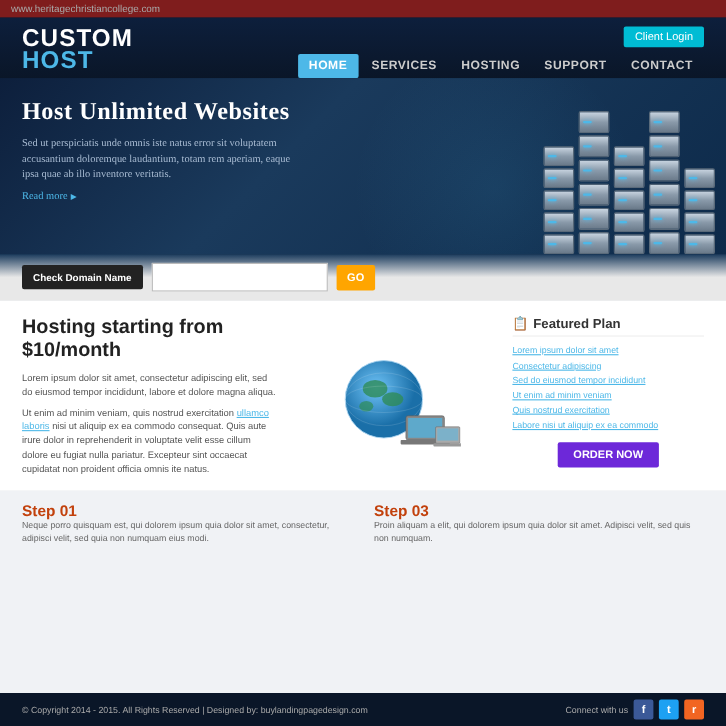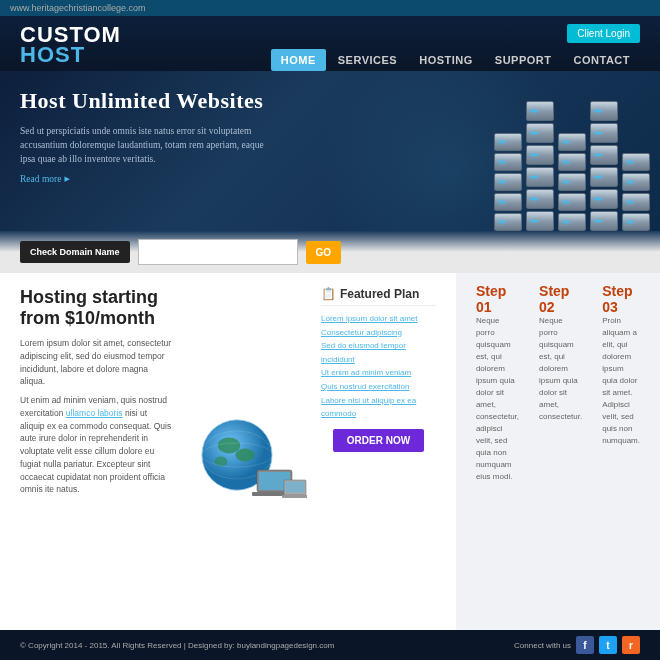--- a/index.html
+++ b/index.html
@@ -247,21 +247,21 @@
       border: none;
       cursor: pointer;
       border-radius: 2px;
     }
 
     
     .main-content {
       background: #f0f0f0;
       flex: 1;
       display: flex;
-      flex-direction: row;
+      flex-direction: column;
       justify-content: flex-end;
     }
 
     .hosting-section {
       display: flex;
       gap: 10px;
       padding: 14px 20px 8px 20px;
       background: white;
     }
 
@@ -416,21 +416,21 @@
       font-weight: bold;
       cursor: pointer;
     }
 
     .social-fb { background: #3b5998; color: white; }
     .social-tw { background: #1da1f2; color: white; }
     .social-rss { background: #f26522; color: white; }
 
     
     .url-bar {
-      background: #0c4a6e;
+      background: #7f1d1d;
       padding: 3px 10px;
       font-size: 9px;
       color: #aaa;
     }
   </style>
 </head>
 <body>
 
 <div class="page-wrapper">
 
@@ -578,24 +578,20 @@
         <button class="order-now-btn">ORDER NOW</button>
       </div>
     </div>
 
     <div class="steps-section">
       <div class="step-item">
         <div class="step-title">Step 01</div>
         <div class="step-desc">Neque porro quisquam est, qui dolorem ipsum quia dolor sit amet, consectetur, adipisci velit, sed quia non numquam eius modi.</div>
       </div>
       <div class="step-item">
-        <div class="step-title">Step 02</div>
-        <div class="step-desc">Neque porro quisquam est, qui dolorem ipsum quia dolor sit amet, consectetur.</div>
-      </div>
-      <div class="step-item">
         <div class="step-title">Step 03</div>
         <div class="step-desc">Proin aliquam a elit, qui dolorem ipsum quia dolor sit amet. Adipisci velit, sed quis non numquam.</div>
       </div>
     </div>
 
   </div>
 
   <div class="footer">
     <div class="footer-copy">© Copyright 2014 - 2015. All Rights Reserved | Designed by: buylandingpagedesign.com</div>
     <div class="footer-connect">

